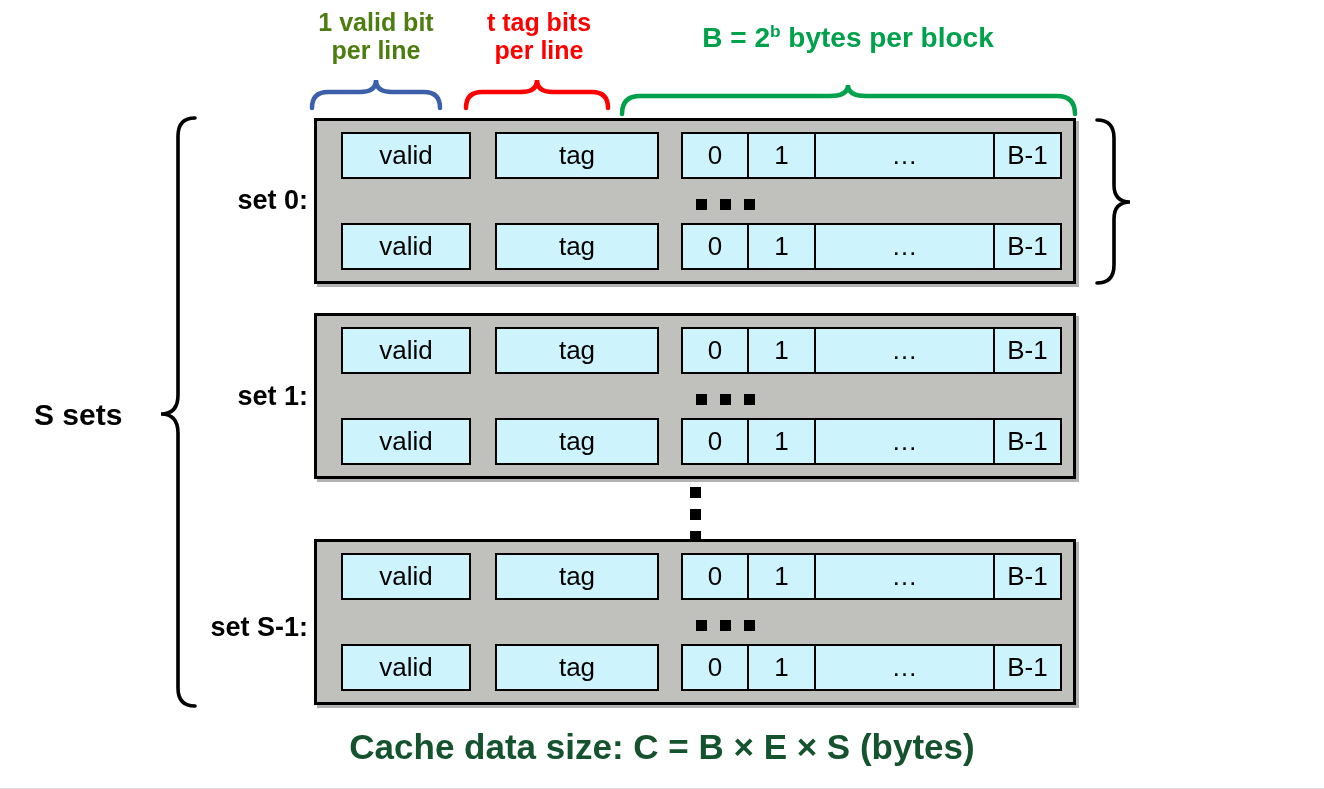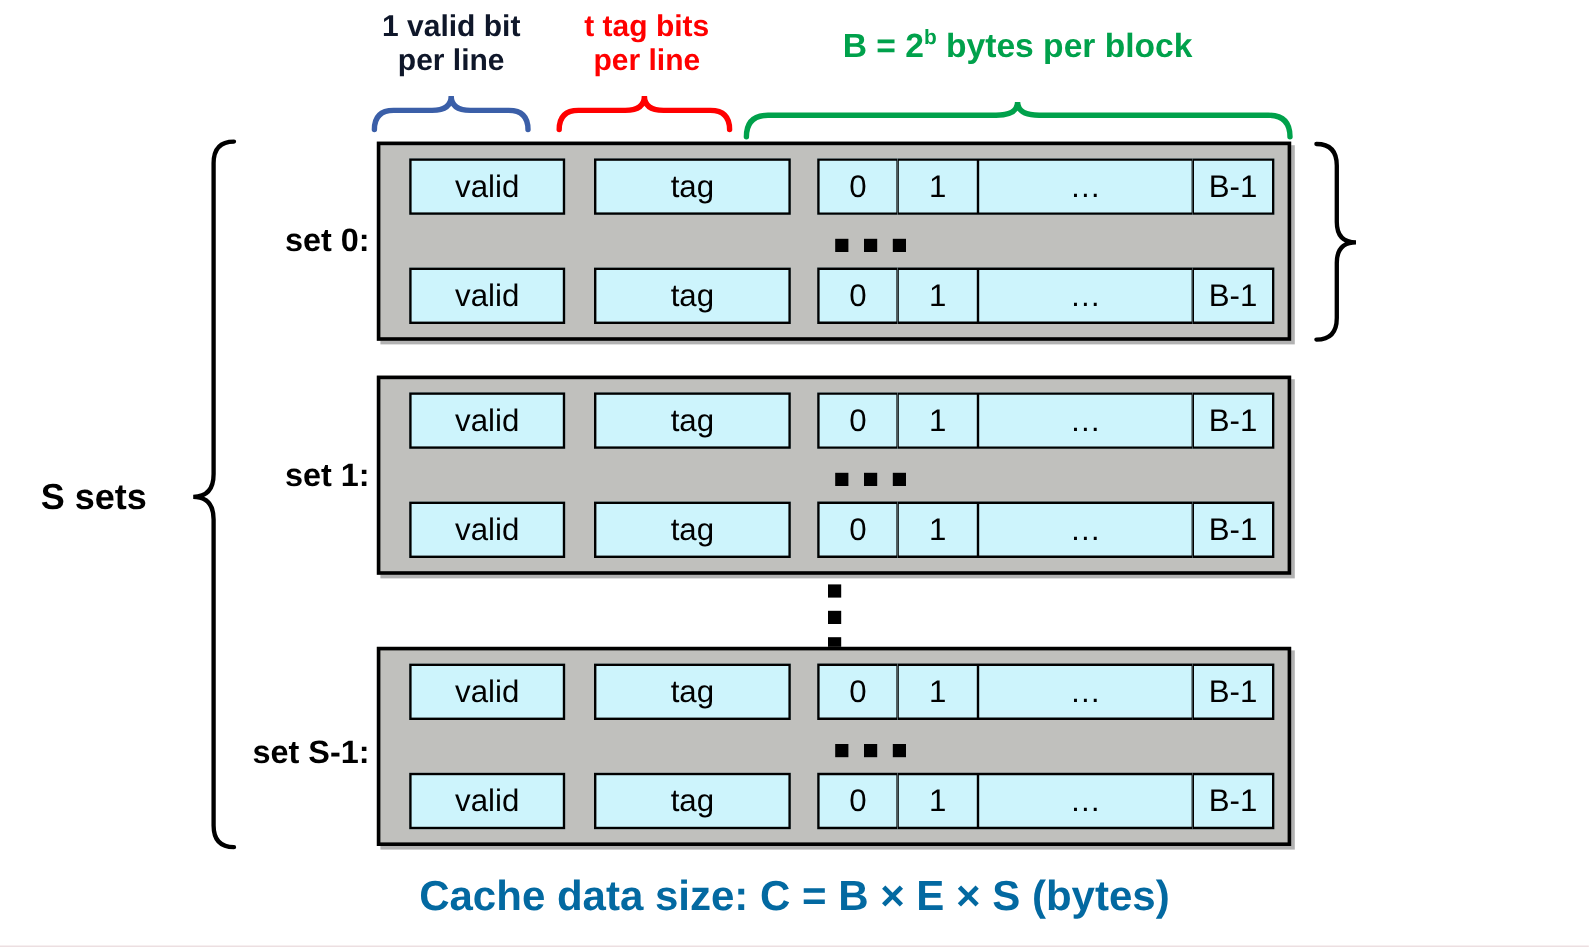--- a/index.html
+++ b/index.html
@@ -25,21 +25,21 @@
   
   .hdr-label {
     position: absolute;
     text-align: center;
     font-weight: bold;
     line-height: 1.12;
     white-space: pre-line;
   }
   #lbl-valid-bit {
     left: 286px; top: 8px; width: 180px;
-    font-size: 25px; color: #0f172a;
+    font-size: 25px; color: #4d7c0f;
   }
   #lbl-tag-bits {
     left: 456px; top: 8px; width: 166px;
     font-size: 25px; color: #ff0000;
   }
   #lbl-block-bytes {
     left: 620px; top: 22px; width: 456px;
     font-size: 28px; color: #00a14b;
   }
   #lbl-block-bytes sup { font-size: 0.62em; }
@@ -156,21 +156,21 @@
   }
 
   
   #caption {
     position: absolute;
     left: 0; right: 0;
     top: 727px;
     text-align: center;
     font-size: 35px;
     font-weight: bold;
-    color: #0369a1;
+    color: #14532d;
     white-space: nowrap;
   }
 </style>
 </head>
 <body>
 
 <div id="stage">
 
   <div class="hdr-label" id="lbl-valid-bit">1 valid bit
 per line</div>

